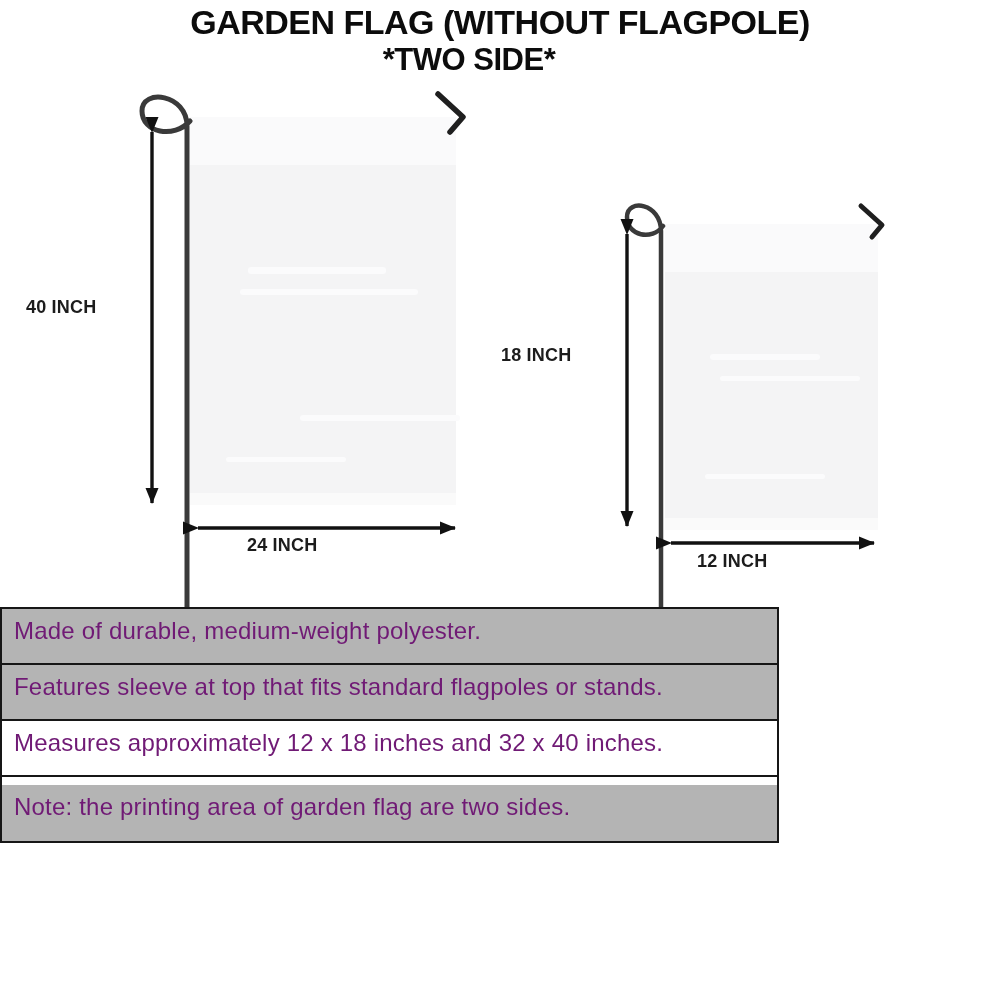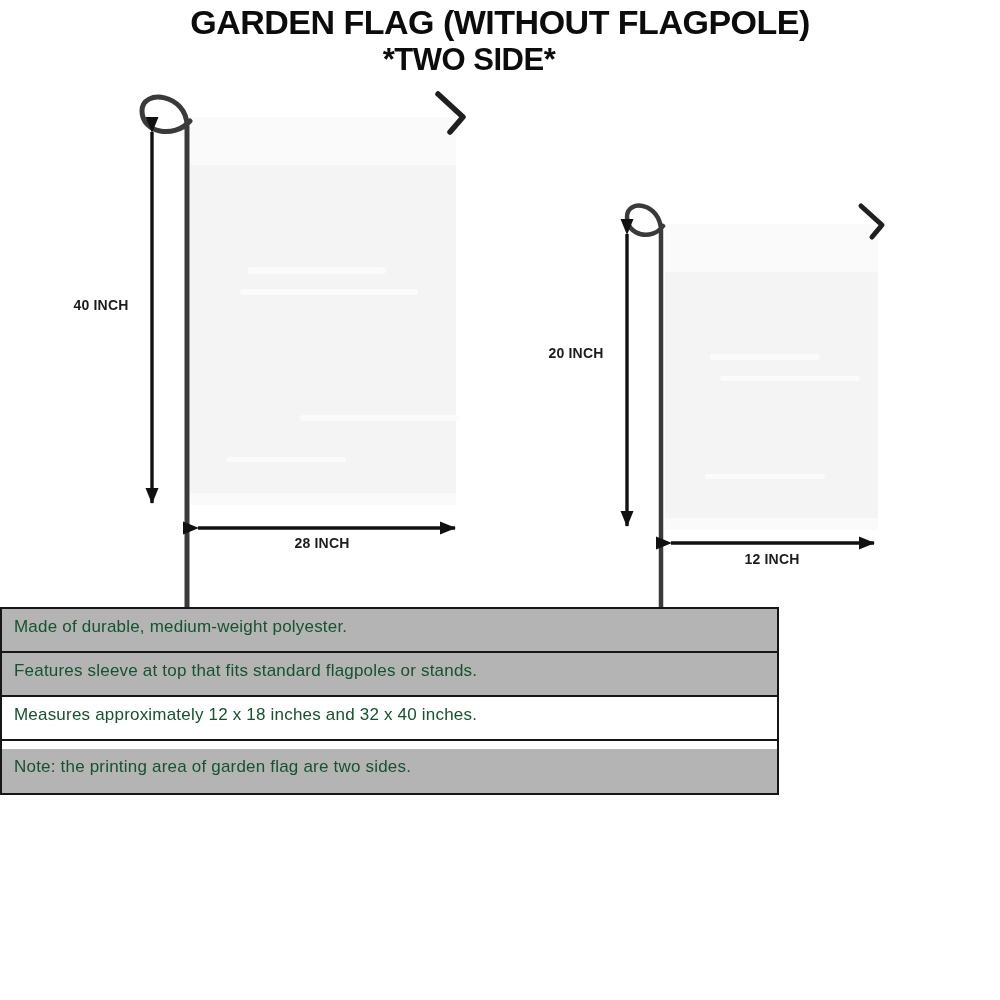--- a/index.html
+++ b/index.html
@@ -47,40 +47,40 @@
   }
 
   
   .overlay {
     position: absolute; left: 0; top: 0; width: 1000px; height: 1000px;
     pointer-events: none;
   }
 
   
   .dim-label {
-    position: absolute; width: 150px; text-align: center;
-    font-size: 14px; font-weight: 700; color: #1c1c1c;
+    position: absolute; width: 150px; text-align: left;
+    font-size: 18px; font-weight: 700; color: #1c1c1c;
     letter-spacing: 0.2px;
   }
   .lbl-40 { left: 26px;  top: 297px; }
   .lbl-28 { left: 247px; top: 535px; }
   .lbl-18 { left: 501px; top: 345px; }
   .lbl-12 { left: 697px; top: 551px; }
 
   
   .features {
     position: absolute; left: 0; top: 607px; width: 779px;
     border: 2px solid #161616;
     background: #ffffff;
   }
   .feature-row {
-    height: 44px;
+    height: 56px;
     border-bottom: 2px solid #161616;
     padding: 8px 10px 0 12px;
-    font-size: 17px; color: #14532d; letter-spacing: 0.2px;
+    font-size: 24px; color: #701a75; letter-spacing: 0.2px;
   }
   .feature-row:last-child { border-bottom: none; margin-top: 8px; }
   .row-gray  { background: #b4b4b4; }
   .row-white { background: #ffffff; }
 </style>
 </head>
 <body>
 
 <div class="page">
 
@@ -122,22 +122,22 @@
     <line x1="152" y1="132" x2="152" y2="503" stroke="#111111" stroke-width="3.4" marker-start="url(#ah)" marker-end="url(#ah)"></line>
 
     <line x1="198" y1="528" x2="455" y2="528" stroke="#111111" stroke-width="3.4" marker-start="url(#ah)" marker-end="url(#ah)"></line>
 
     <line x1="627" y1="234" x2="627" y2="526" stroke="#111111" stroke-width="3.4" marker-start="url(#ah)" marker-end="url(#ah)"></line>
 
     <line x1="671" y1="543" x2="874" y2="543" stroke="#111111" stroke-width="3.4" marker-start="url(#ah)" marker-end="url(#ah)"></line>
   </svg>
 
   <div class="dim-label lbl-40">40 INCH</div>
-  <div class="dim-label lbl-28">28 INCH</div>
-  <div class="dim-label lbl-18">20 INCH</div>
+  <div class="dim-label lbl-28">24 INCH</div>
+  <div class="dim-label lbl-18">18 INCH</div>
   <div class="dim-label lbl-12">12 INCH</div>
 
   <div class="features">
     <div class="feature-row row-gray">Made of durable, medium-weight polyester.</div>
     <div class="feature-row row-gray">Features sleeve at top that fits standard flagpoles or stands.</div>
     <div class="feature-row row-white">Measures approximately 12 x 18 inches and 32 x 40 inches.</div>
     <div class="feature-row row-gray">Note: the printing area of garden flag are two sides.</div>
   </div>
 
 </div>

